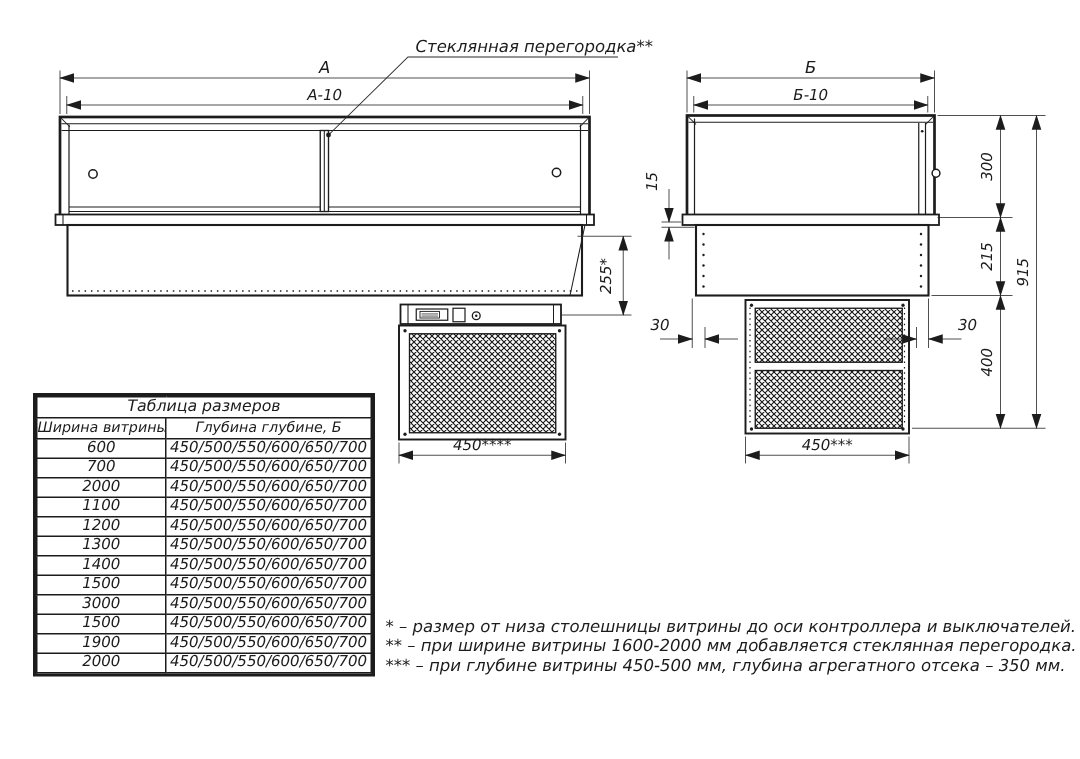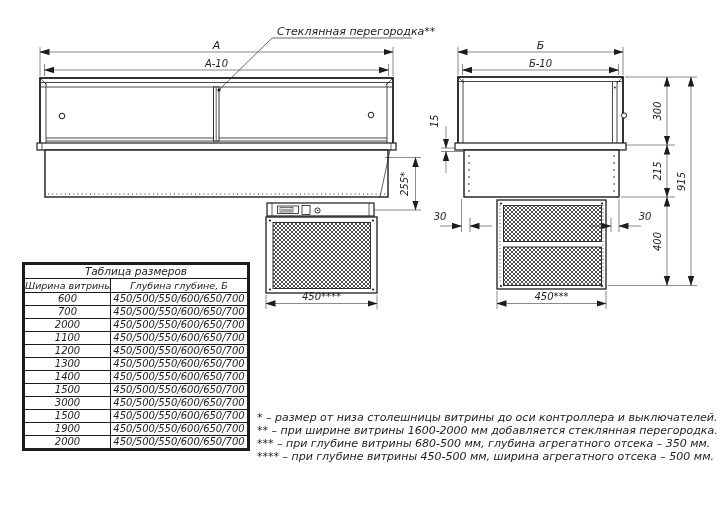--- a/index.html
+++ b/index.html
@@ -322,17 +322,16 @@
             <td>2000</td>
             <td>450/500/550/600/650/700</td>
           </tr>
         </tbody>
     </table>
   </div>
 
   <div class="notes">
     <div>* – размер от низа столешницы витрины до оси контроллера и выключателей.</div>
     <div>** – при ширине витрины 1600-2000 мм добавляется стеклянная перегородка.</div>
-    <div>*** – при глубине витрины 680-500 мм, глубина агрегатного отсека – 350 мм.</div>
-    <div>**** – при глубине витрины 450-500 мм, ширина агрегатного отсека – 500 мм.</div>
+    <div>*** – при глубине витрины 450-500 мм, глубина агрегатного отсека – 350 мм.</div>
   </div>
 
 </div>
 
 </body></html>

